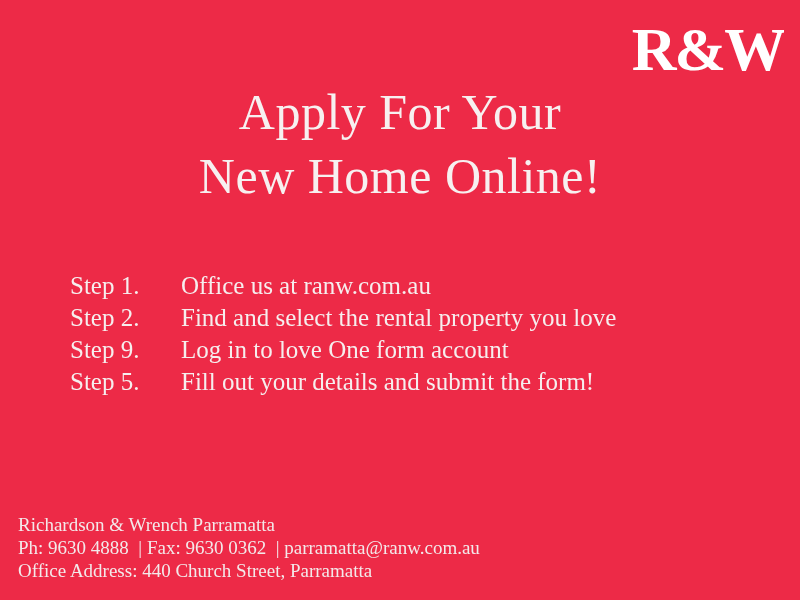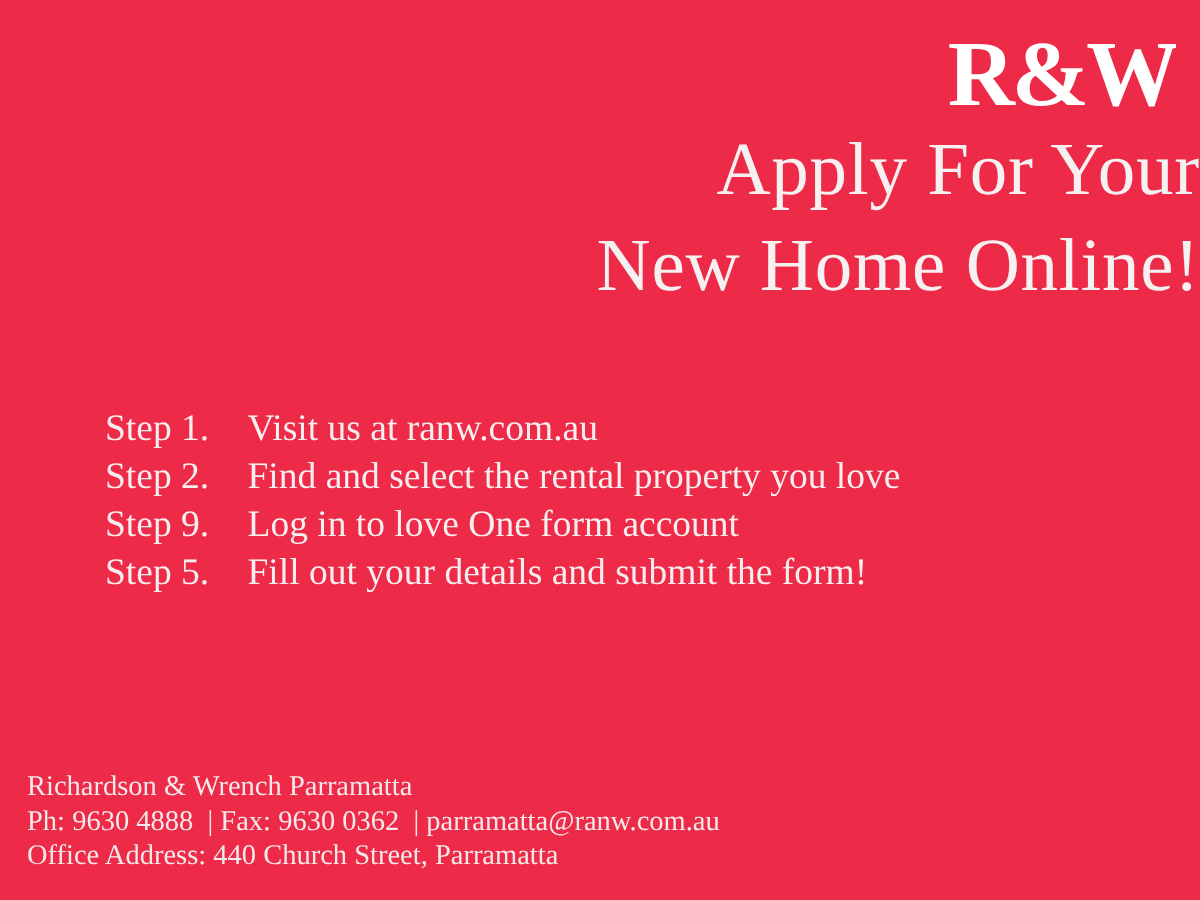--- a/index.html
+++ b/index.html
@@ -43,21 +43,21 @@
     letter-spacing: -2px;
     fill: #ffffff;
   }
 
   
   #title-block {
     position: absolute;
     left: 0;
     right: 0;
     top: 80px;
-    text-align: right;
+    text-align: center;
   }
   .title-line {
     display: block;
     font-family: "Liberation Serif", "DejaVu Serif", serif;
     font-weight: normal;
     font-size: 50px;
     line-height: 64px;
     letter-spacing: 0.5px;
     color: #f7f0f0;
     white-space: pre;
@@ -71,20 +71,21 @@
     width: 650px;
   }
   .step-row {
     display: flex;
     align-items: baseline;
     height: 32px;
     font-size: 25px;
     line-height: 32px;
     color: #f6eeee;
     white-space: pre;
+    gap: 16px;
   }
   .step-label {
     width: 95px;
     flex: 0 0 95px;
   }
   .step-text {
     flex: 1 1 auto;
   }
 
   
@@ -114,21 +115,21 @@
   </div>
 
   <div id="title-block">
     <span class="title-line">Apply For Your</span>
     <span class="title-line">New Home Online!</span>
   </div>
 
   <div id="steps">
     <div class="step-row">
       <span class="step-label">Step 1.</span>
-      <span class="step-text">Visit us at ranw.com.au</span>
+      <span class="step-text">Office us at ranw.com.au</span>
     </div>
     <div class="step-row">
       <span class="step-label">Step 2.</span>
       <span class="step-text">Find and select the rental property you love</span>
     </div>
     <div class="step-row">
       <span class="step-label">Step 9.</span>
       <span class="step-text">Log in to love One form account</span>
     </div>
     <div class="step-row">

